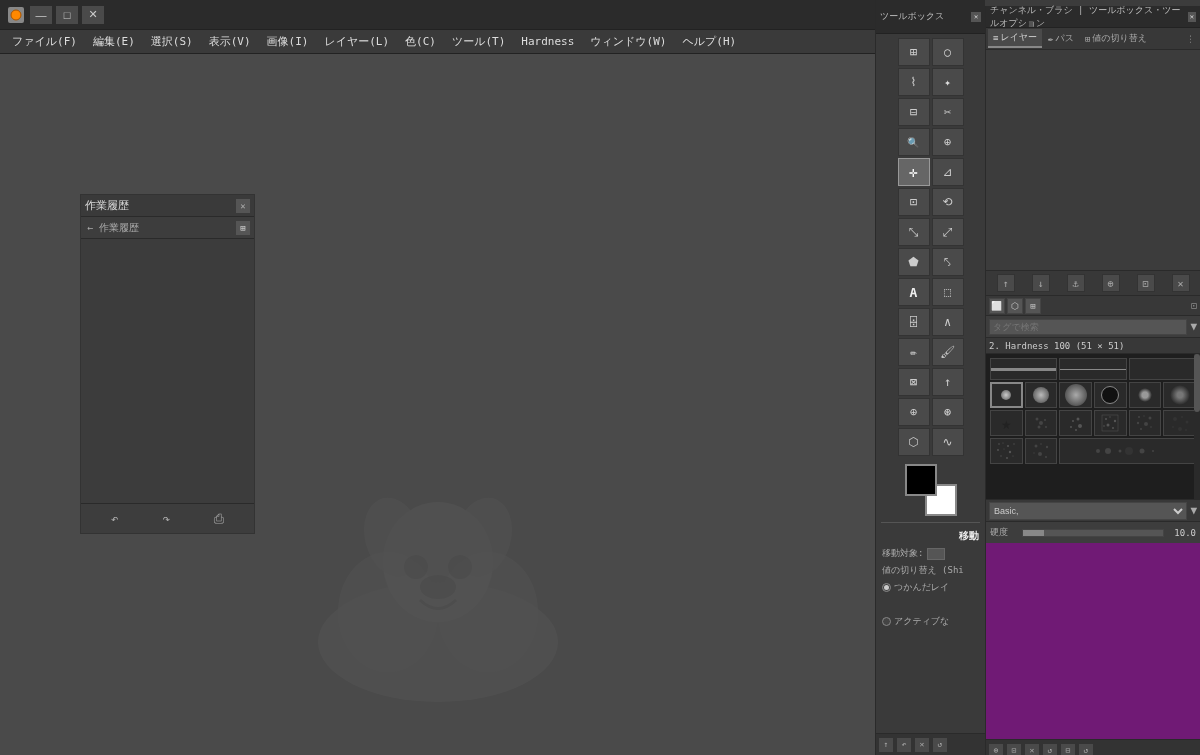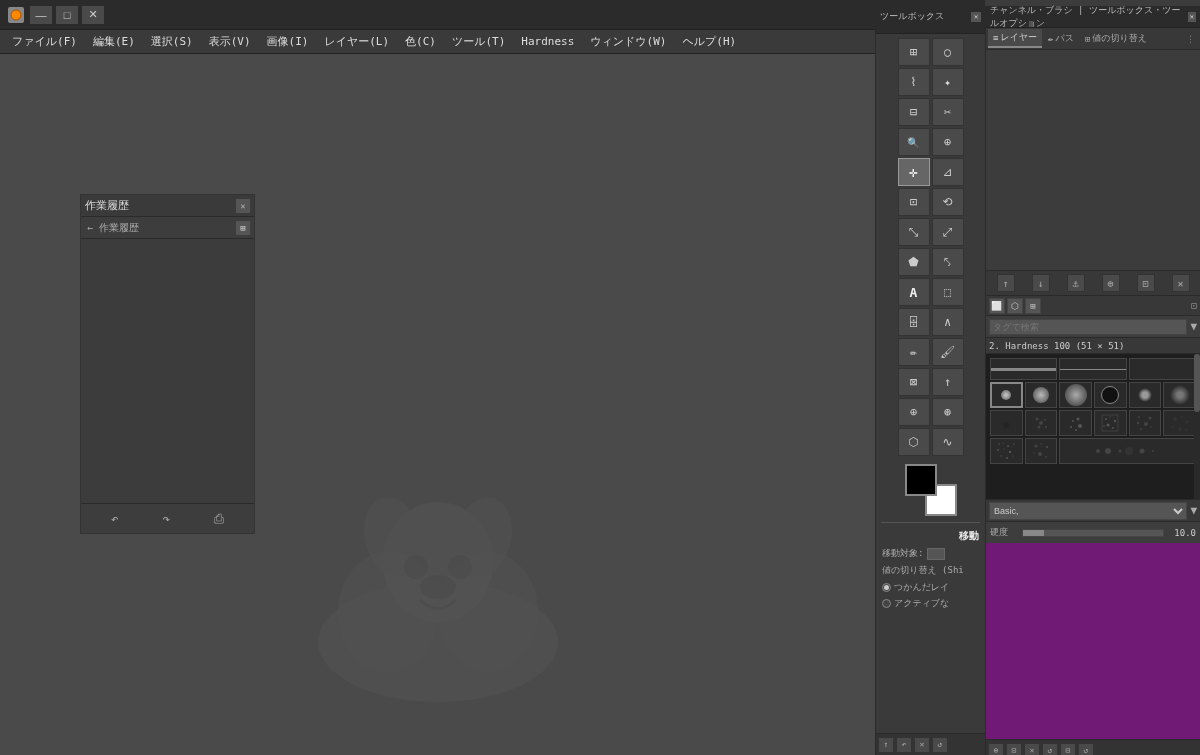--- a/index.html
+++ b/index.html
@@ -534,21 +534,21 @@
 
   <div style="width:90%;height:1px;background:#555;margin:2px auto;"></div>
 
   <div style="padding:4px 6px;font-size:9px;color:#ccc;">
     <div style="font-size:10px;font-weight:bold;color:#eee;margin-bottom:4px;text-align:right;">移動</div>
     <div style="display:flex;align-items:center;gap:4px;margin-bottom:4px;">
       <span style="font-size:9px;color:#aaa;">移動対象:</span>
       <div style="width:18px;height:12px;background:#555;border:1px solid #666;"></div>
     </div>
     <div style="font-size:9px;color:#aaa;margin-bottom:4px;">値の切り替え (Shi</div>
-    <div style="display:flex;align-items:center;gap:3px;margin-bottom:3px;">
+    <div style="display:flex;align-items:center;gap:3px;margin-bottom:21px;">
       <div style="width:9px;height:9px;border-radius:50%;border:1px solid #888;background:#444;display:flex;align-items:center;justify-content:center;cursor:pointer;">
         <div style="width:5px;height:5px;border-radius:50%;background:#ccc;"></div>
       </div>
       <span style="font-size:9px;color:#aaa;">つかんだレイ</span>
     </div>
     <div style="display:flex;align-items:center;gap:3px;">
       <div style="width:9px;height:9px;border-radius:50%;border:1px solid #888;background:#444;cursor:pointer;"></div>
       <span style="font-size:9px;color:#aaa;">アクティブな</span>
     </div>
   </div>

